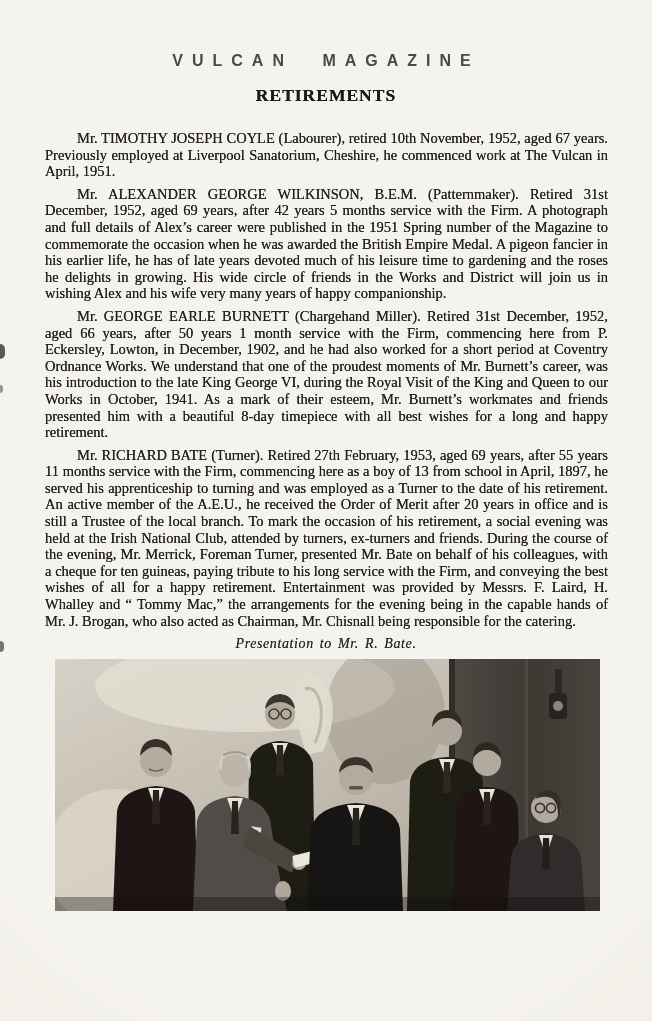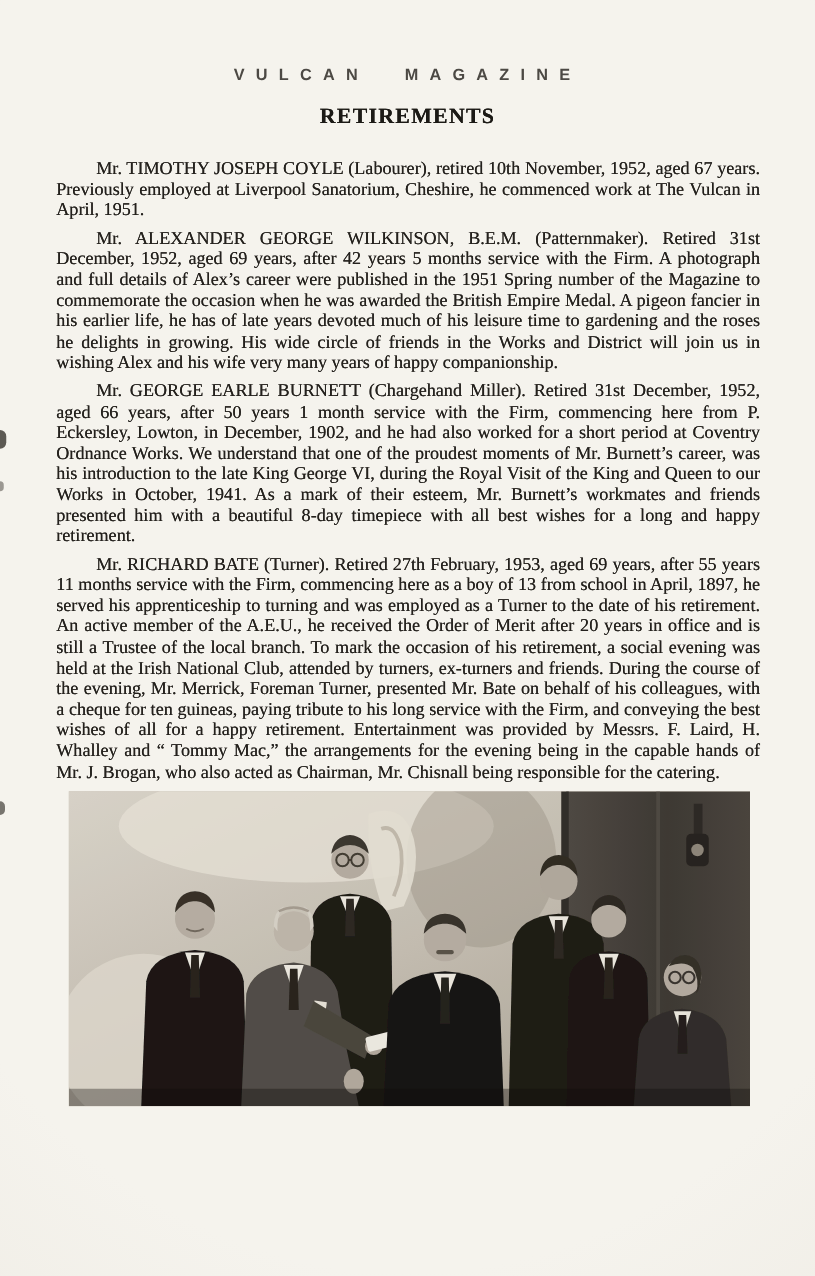--- a/index.html
+++ b/index.html
@@ -6,21 +6,21 @@
   body{width:652px;height:1021px;background:#dedbd4;font-family:"Liberation Serif", serif;}
   .page{
     position:relative;width:652px;height:1021px;overflow:hidden;box-sizing:border-box;
     background:radial-gradient(130% 105% at 50% 42%, #f5f3ed 55%, #edeae2 85%, #e4e1d8 100%);
     color:#22201c;
     padding-top:52px;
   }
   .running-head{
     text-align:center;
     font-family:"Liberation Sans", sans-serif;
-    font-size:13px;font-weight:bold;color:#4c4944;
+    font-size:16px;font-weight:bold;color:#4c4944;
     letter-spacing:9px;word-spacing:16px;
   }
   .section-title{
     margin:15px 0 0 0;text-align:center;
     font-size:17.5px;font-weight:bold;letter-spacing:1px;color:#1c1a16;
     text-shadow:0 0 .5px #1c1a16;
   }
   .body-copy{
     margin:24px 44px 0 45px;
     font-size:14.5px;line-height:16.6px;text-align:justify;
@@ -51,20 +51,21 @@
 
   <h1 class="section-title">RETIREMENTS</h1>
 
   <div class="body-copy">
     <p>Mr. TIMOTHY JOSEPH COYLE (Labourer), retired 10th November, 1952, aged 67 years.  Previously employed at Liverpool Sanatorium, Cheshire, he commenced work at The Vulcan in April, 1951.</p>
     <p>Mr. ALEXANDER GEORGE WILKINSON, B.E.M. (Patternmaker). Retired 31st December, 1952, aged 69 years, after 42 years 5 months service with the Firm.  A photograph and full details of Alex’s career were published in the 1951 Spring number of the Magazine to commemorate the occasion when he was awarded the British Empire Medal.  A pigeon fancier in his earlier life, he has of late years devoted much of his leisure time to gardening and the roses he delights in growing.  His wide circle of friends in the Works and District will join us in wishing Alex and his wife very many years of happy companionship.</p>
     <p>Mr. GEORGE EARLE BURNETT (Chargehand Miller).  Retired 31st December, 1952, aged 66 years, after 50 years 1 month service with the Firm, commencing here from P. Eckersley, Lowton, in December, 1902, and he had also worked for a short period at Coventry Ordnance Works.  We understand that one of the proudest moments of Mr. Burnett’s career, was his introduction to the late King George VI, during the Royal Visit of the King and Queen to our Works in October, 1941.  As a mark of their esteem, Mr. Burnett’s workmates and friends presented him with a beautiful 8-day timepiece with all best wishes for a long and happy retirement.</p>
     <p>Mr. RICHARD BATE (Turner). Retired 27th February, 1953, aged 69 years, after 55 years 11 months service with the Firm, commencing here as a boy of 13 from school in April, 1897, he served his apprenticeship to turning and was employed as a Turner to the date of his retirement.  An active member of the A.E.U., he received the Order of Merit after 20 years in office and is still a Trustee of the local branch.  To mark the occasion of his retirement, a social evening was held at the Irish National Club, attended by turners, ex-turners and friends.  During the course of the evening, Mr. Merrick, Foreman Turner, presented Mr. Bate on behalf of his colleagues, with a cheque for ten guineas, paying tribute to his long service with the Firm, and conveying the best wishes of all for a happy retirement.  Entertainment was provided by Messrs. F. Laird, H. Whalley and “ Tommy Mac,” the arrangements for the evening being in the capable hands of Mr. J. Brogan, who also acted as Chairman, Mr. Chisnall being responsible for the catering.</p>
   </div>
 
+  <div class="caption">Presentation to Mr. R. Bate.</div>
 
   <div class="photo">
     <svg width="545" height="252" viewBox="0 0 545 252">
       <defs>
         <linearGradient id="wall" x1="0" y1="0" x2="1" y2="1">
           <stop offset="0" stop-color="#ddd8ce"></stop>
           <stop offset="0.5" stop-color="#c6c0b4"></stop>
           <stop offset="1" stop-color="#aaa294"></stop>
         </linearGradient>
         <linearGradient id="door" x1="0" y1="0" x2="1" y2="0">

